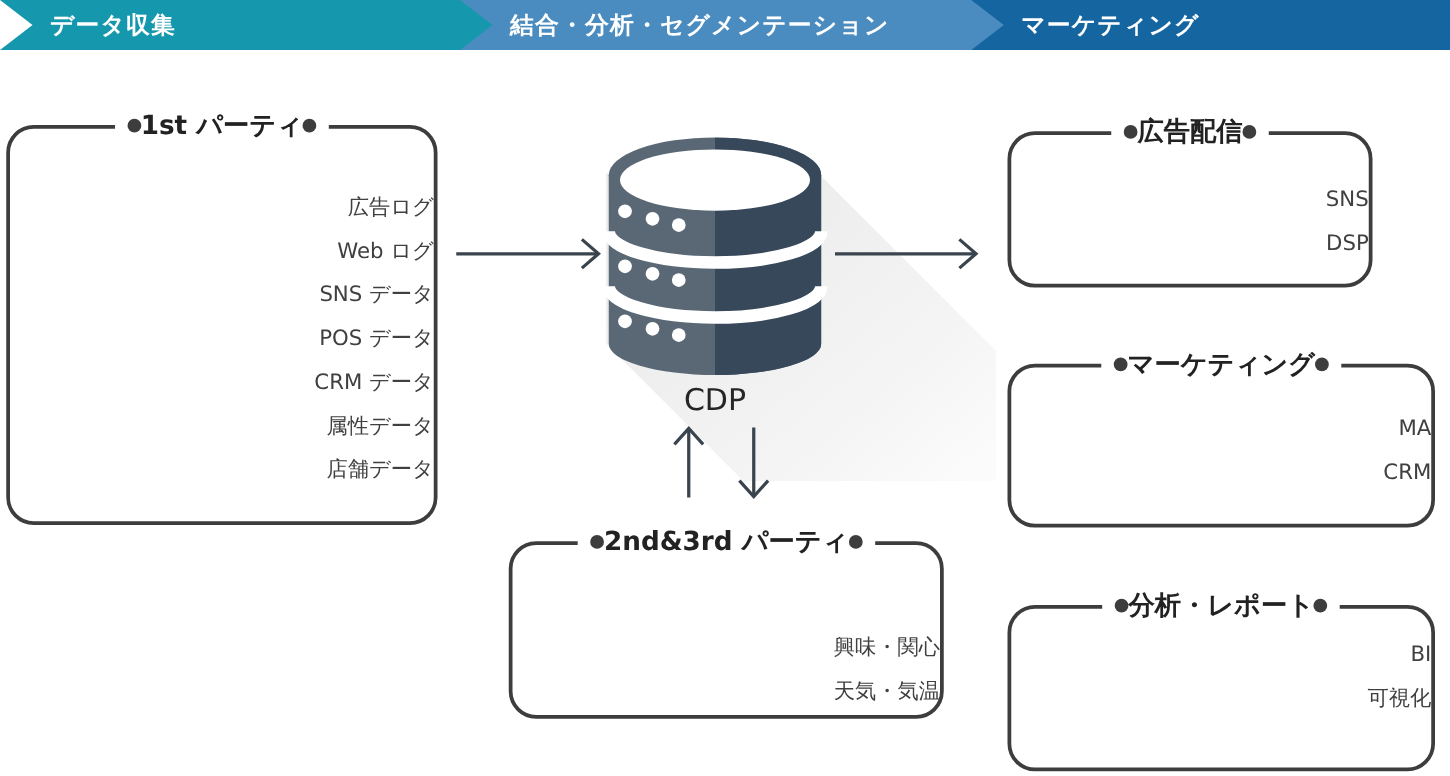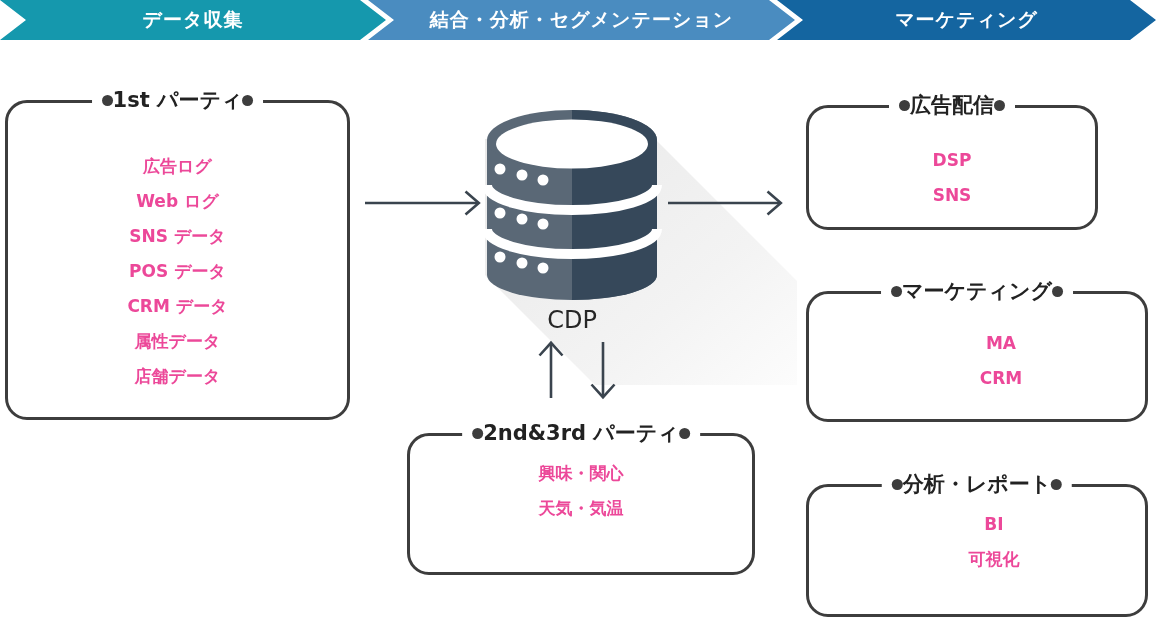--- a/index.html
+++ b/index.html
@@ -3,38 +3,38 @@
 <meta charset="utf-8">
 <style>
   html,body { margin:0; padding:0; background:#fff; }
   body { font-family:"DejaVu Sans","Liberation Sans",sans-serif; }
   .canvas { position:relative; width:1160px; height:621px; background:#fff; overflow:hidden; }
 
   
   .banner {
     position:absolute; top:0; height:40px;
     clip-path:polygon(0 0, calc(100% - 26px) 0, 100% 50%, calc(100% - 26px) 100%, 0 100%, 26px 50%);
-    display:flex; align-items:center; justify-content:center;
+    display:flex; align-items:center; justify-content:flex-start;padding-left:40px;
   }
   .banner-label { color:#fff; font-size:19px; font-weight:600; letter-spacing:1px; white-space:nowrap; }
 
   
   .pbox {
     position:absolute; box-sizing:border-box; background:#fff;
     border:3px solid #3d3d3d; border-radius:22px; z-index:2;
   }
   .ptitle {
     position:absolute; top:-3px; left:50%; transform:translate(-50%,-50%);
     background:#fff; padding:0 10px; display:flex; align-items:center; gap:0;
     white-space:nowrap;
   }
   .ptitle-text { font-size:21px; font-weight:700; color:#222; }
   .dot { width:11px; height:11px; border-radius:50%; background:#3d3d3d; flex:none; }
   .pitems { display:flex; flex-direction:column; }
-  .pitem { height:35px; line-height:35px; text-align:center; font-size:17px; font-weight:700; color:#ec4899; }
+  .pitem { height:35px; line-height:35px; text-align:right; font-size:17px; font-weight:400; color:#404040; }
 
   .overlay-arrows { position:absolute; left:0; top:0; z-index:3; pointer-events:none; }
   .db-svg { position:absolute; left:467px; top:105px; z-index:1; }
   .cdp-label {
     position:absolute; left:532px; top:306px; width:80px; z-index:2;
     text-align:center; font-size:24px; font-weight:400; color:#262626;
   }
 </style>
 </head>
 <body>
@@ -111,35 +111,35 @@
       <div class="pitem">店舗データ</div>
     </div>
   </div>
 
   <div class="pbox" style="left:407px;top:433px;width:348px;height:142px;">
     <div class="ptitle">
       <span class="dot"></span>
       <span class="ptitle-text">2nd&amp;3rd パーティ</span>
       <span class="dot"></span>
     </div>
-    <div class="pitems" style="margin-top:20px;">
+    <div class="pitems" style="margin-top:65px;">
       <div class="pitem">興味・関心</div>
       <div class="pitem">天気・気温</div>
     </div>
   </div>
 
   <div class="pbox" style="left:806px;top:105px;width:292px;height:125px;">
     <div class="ptitle">
       <span class="dot"></span>
       <span class="ptitle-text">広告配信</span>
       <span class="dot"></span>
     </div>
     <div class="pitems" style="margin-top:35px;">
+      <div class="pitem">SNS</div>
       <div class="pitem">DSP</div>
-      <div class="pitem">SNS</div>
     </div>
   </div>
 
   <div class="pbox" style="left:806px;top:291px;width:342px;height:131px;">
     <div class="ptitle">
       <span class="dot"></span>
       <span class="ptitle-text">マーケティング</span>
       <span class="dot"></span>
     </div>
     <div class="pitems" style="margin-top:32px;margin-left:48px;">

